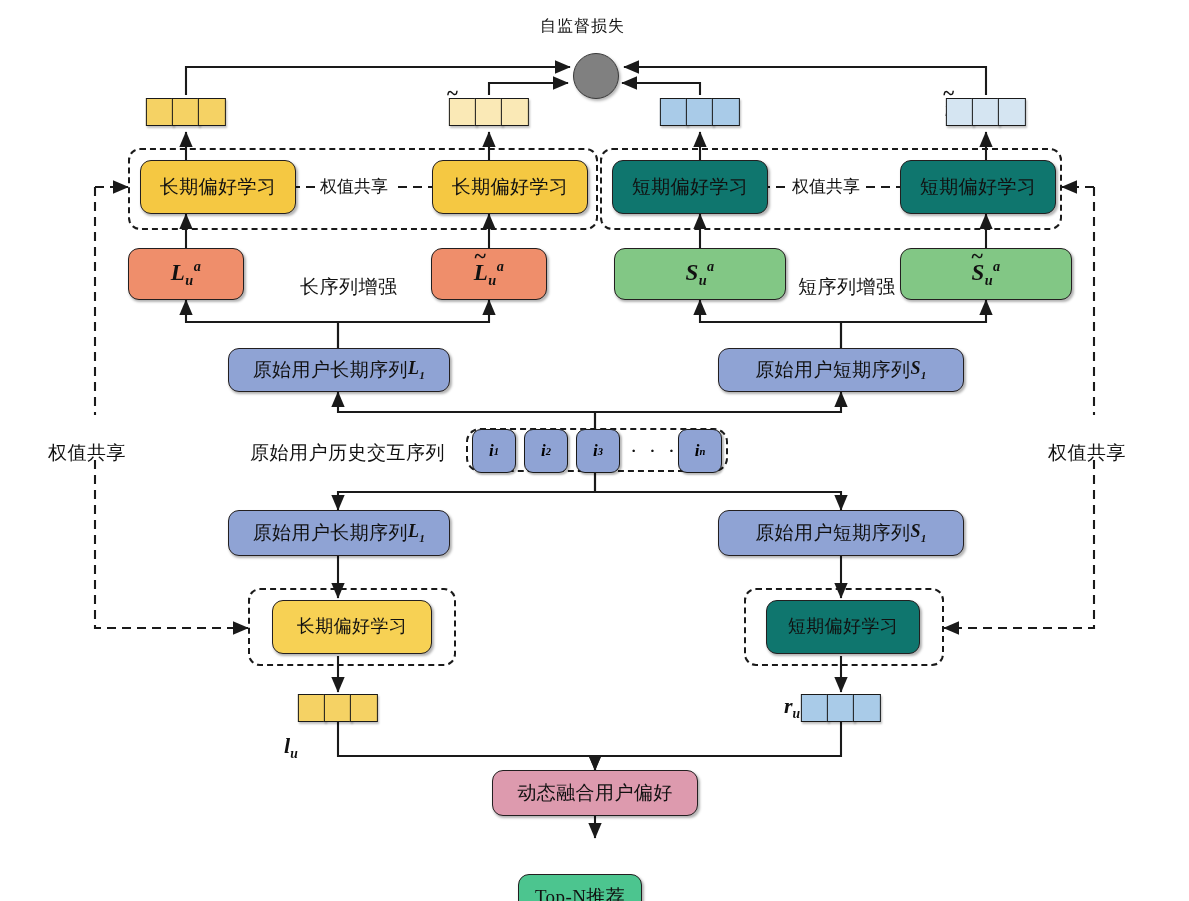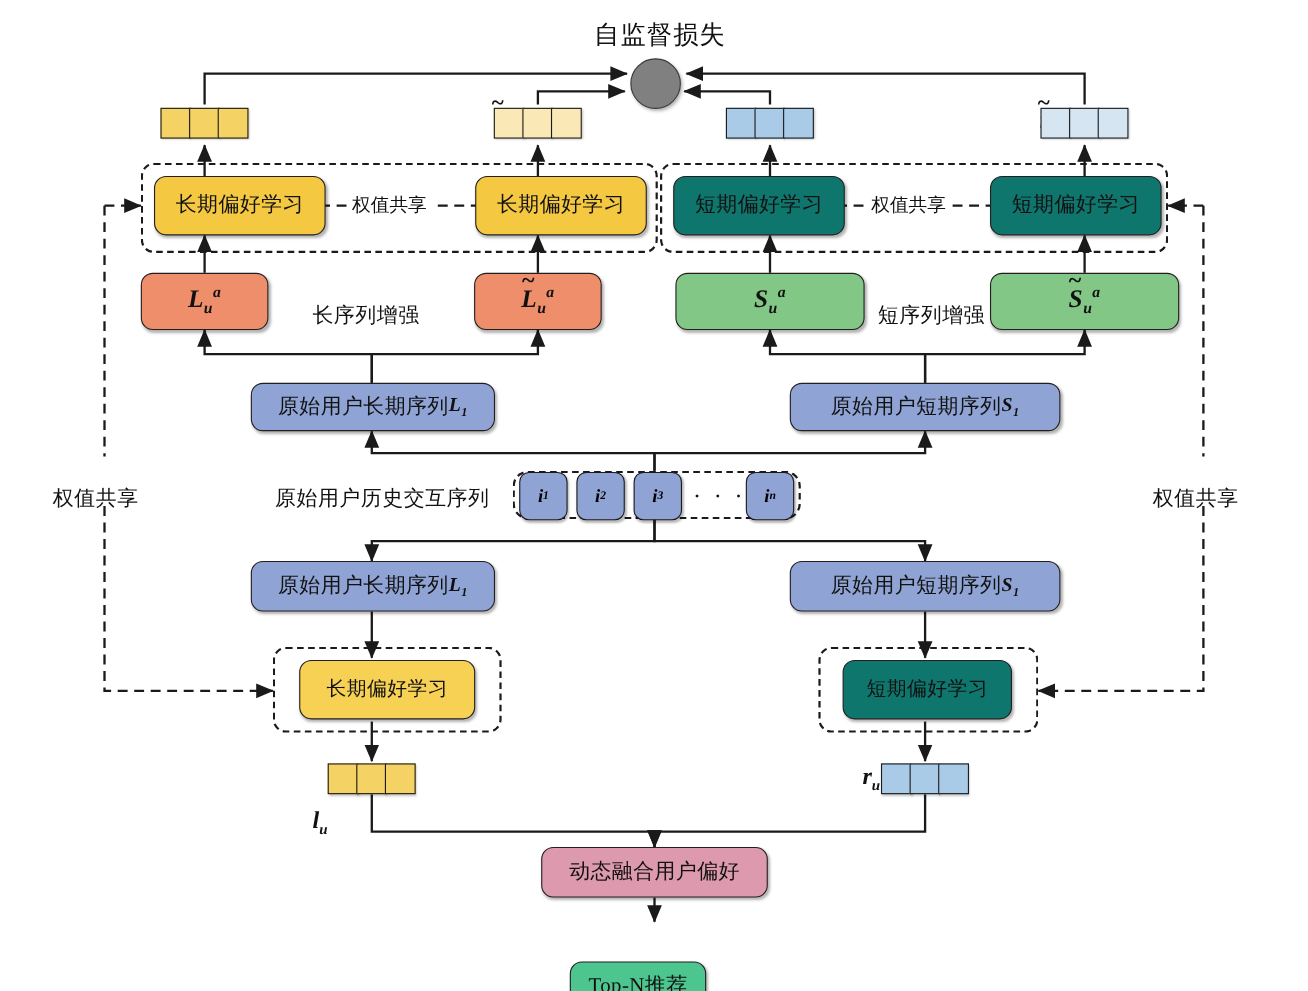--- a/index.html
+++ b/index.html
@@ -42,21 +42,21 @@
   .tilde{position:relative;display:inline-block;}
   .tilde>.tl{position:absolute;left:50%;transform:translateX(-55%);top:-0.72em;font-size:0.95em;font-style:normal;font-weight:bold;}
 
   .item{position:absolute;width:42px;height:42px;border:1.7px solid #1a1a1a;border-radius:9px;
         background:#8fa3d4;display:flex;align-items:center;justify-content:center;
         box-shadow:1.2px 1.6px 2px rgba(0,0,0,0.28);font-size:17px;}
   .dots{position:absolute;font-size:22px;letter-spacing:3px;color:#111;}
 
   .circ{position:absolute;width:44px;height:44px;border-radius:50%;background:#808080;
         border:1.7px solid #3a3a3a;box-shadow:1.5px 2px 3px rgba(0,0,0,0.3);}
-  .title{position:absolute;font-family:"Liberation Sans","DejaVu Sans",sans-serif;font-size:23px;color:#111;letter-spacing:1px;}
+  .title{position:absolute;font-family:"Liberation Sans","DejaVu Sans",sans-serif;font-size:16px;color:#111;letter-spacing:1px;}
 </style>
 </head>
 <body>
 
 <div id="stage">
 
   <svg id="svgLayer">
     <defs>
       <marker id="ah" markerWidth="9" markerHeight="9" refX="7.2" refY="3.6" orient="auto">
         <path d="M0,0.4 L7.6,3.6 L0,6.8 z" fill="#1a1a1a"></path>
@@ -179,21 +179,21 @@
   <div class="node orange math" style="left:431px;top:248px;width:116px;height:52px;font-size:23px;">
     <span><span class="tilde"><span class="tl">~</span>L</span><span class="sub">u</span><span class="sup">a</span></span>
   </div>
   <div class="node green math" style="left:614px;top:248px;width:172px;height:52px;font-size:23px;">
     <span>S<span class="sub">u</span><span class="sup">a</span></span>
   </div>
   <div class="node green math" style="left:900px;top:248px;width:172px;height:52px;font-size:23px;">
     <span><span class="tilde"><span class="tl">~</span>S</span><span class="sub">u</span><span class="sup">a</span></span>
   </div>
 
-  <div class="lbl cn" style="left:284px;top:274px;">长序列增强</div>
+  <div class="lbl cn" style="left:300px;top:274px;">长序列增强</div>
   <div class="lbl cn" style="left:798px;top:274px;">短序列增强</div>
 
   <div class="node seqblue" style="left:228px;top:348px;width:222px;height:44px;">
     <span>原始用户长期序列</span>
       <span class="math" style="font-size:18px;">L<span class="sub">1</span></span>
   </div>
   <div class="node seqblue" style="left:718px;top:348px;width:246px;height:44px;">
     <span>原始用户短期序列</span>
       <span class="math" style="font-size:18px;">S<span class="sub">1</span></span>
   </div>

